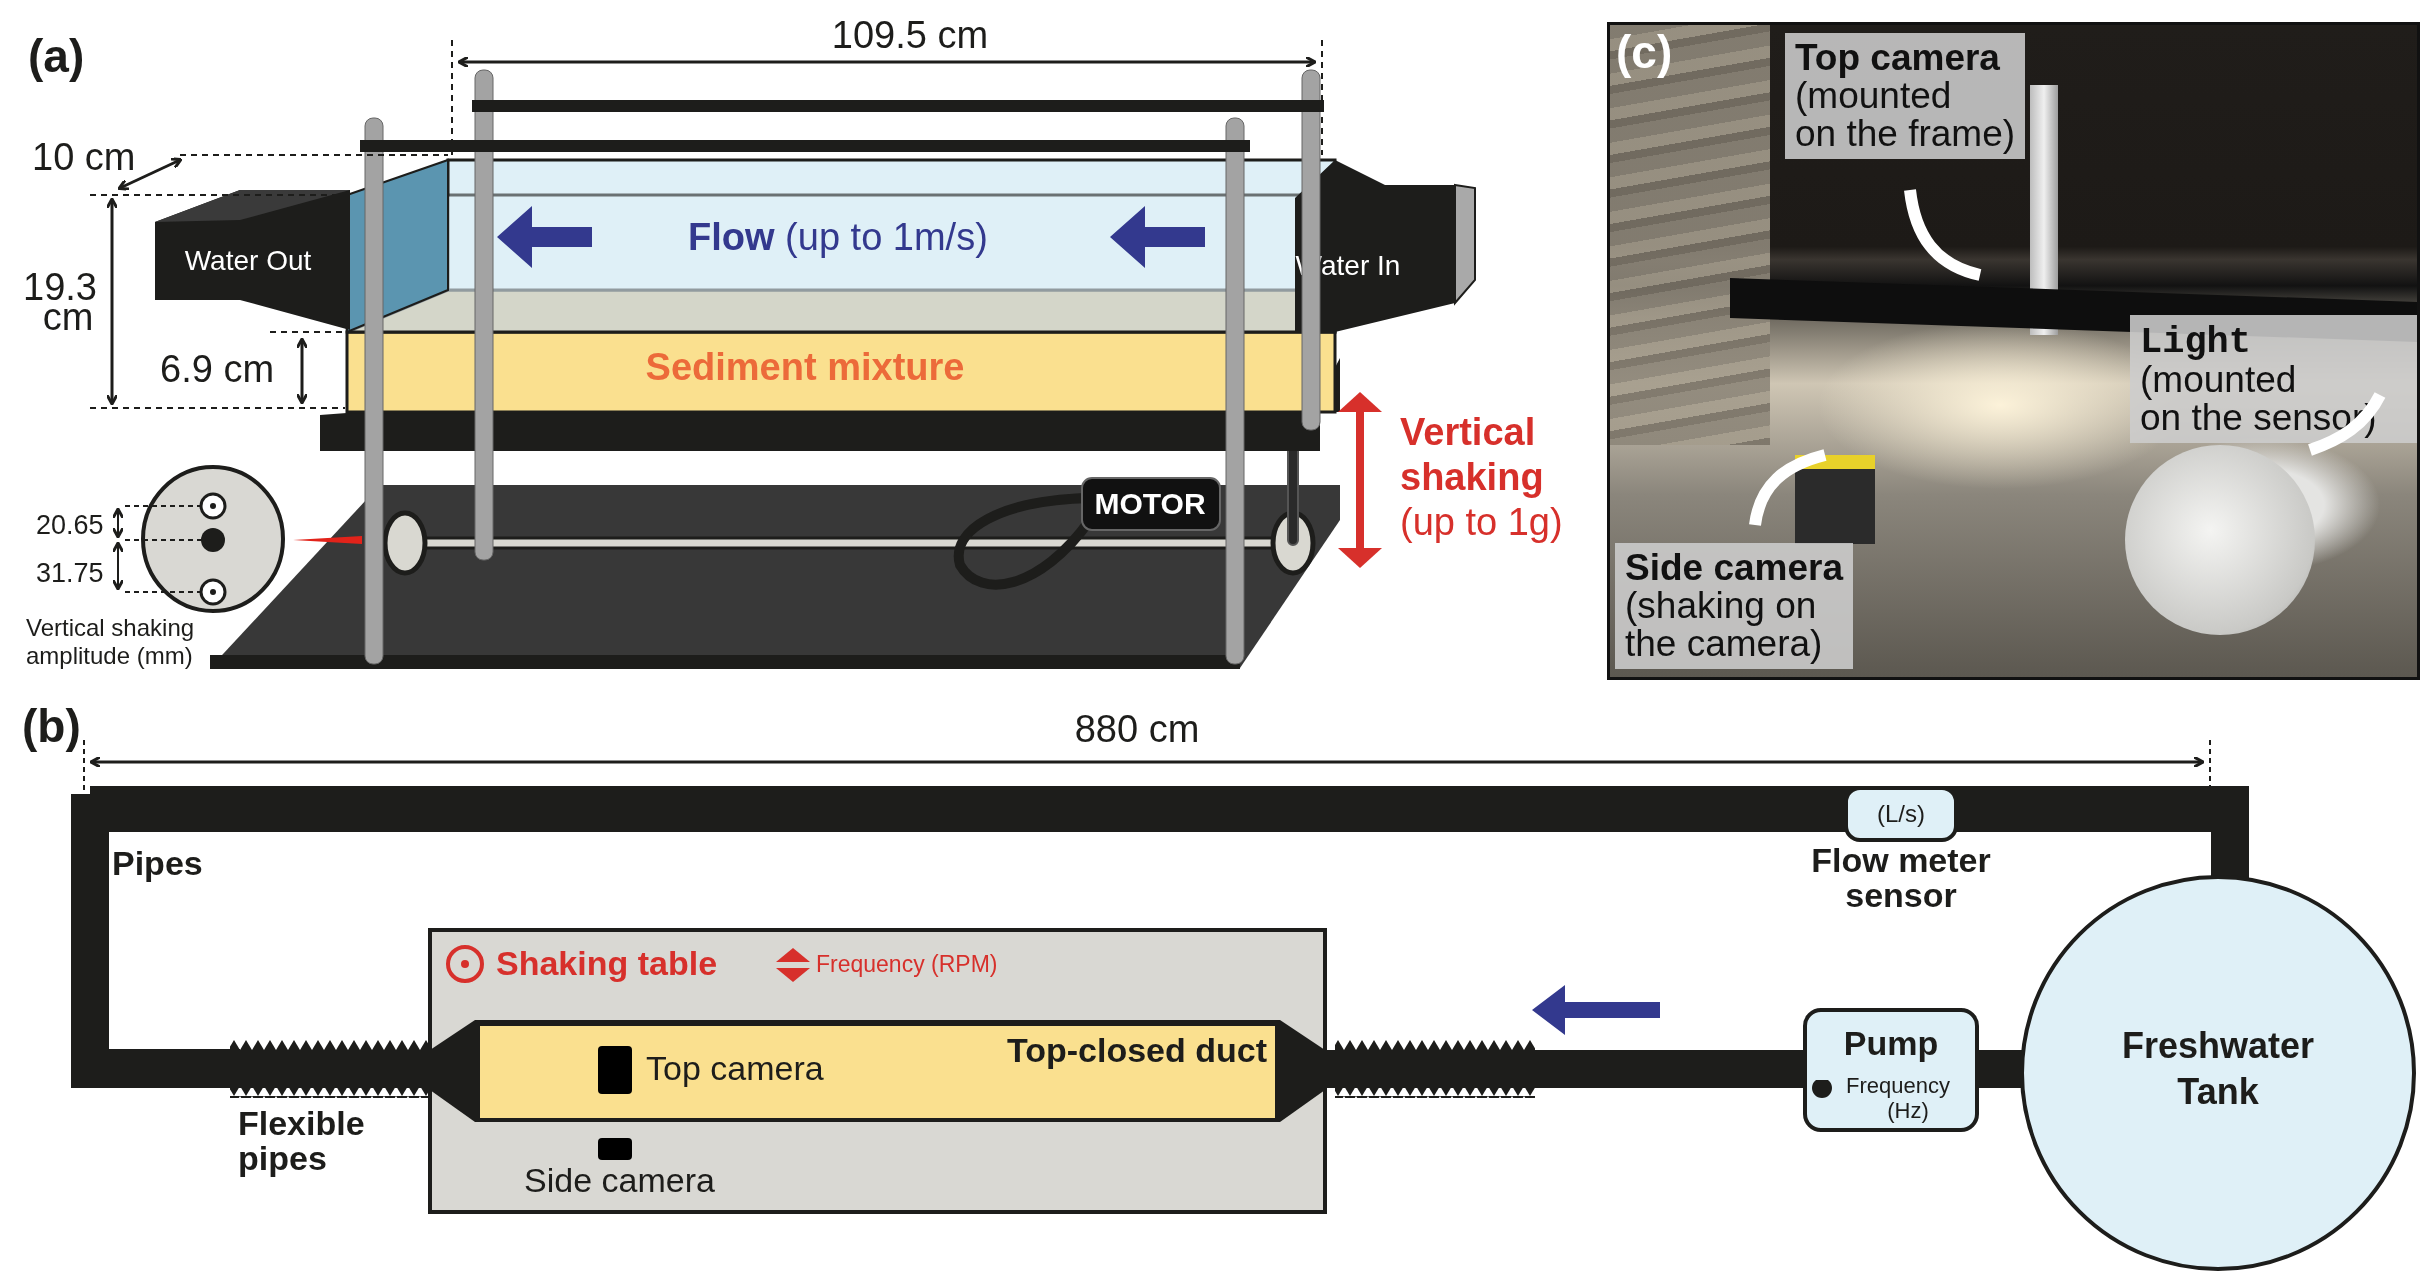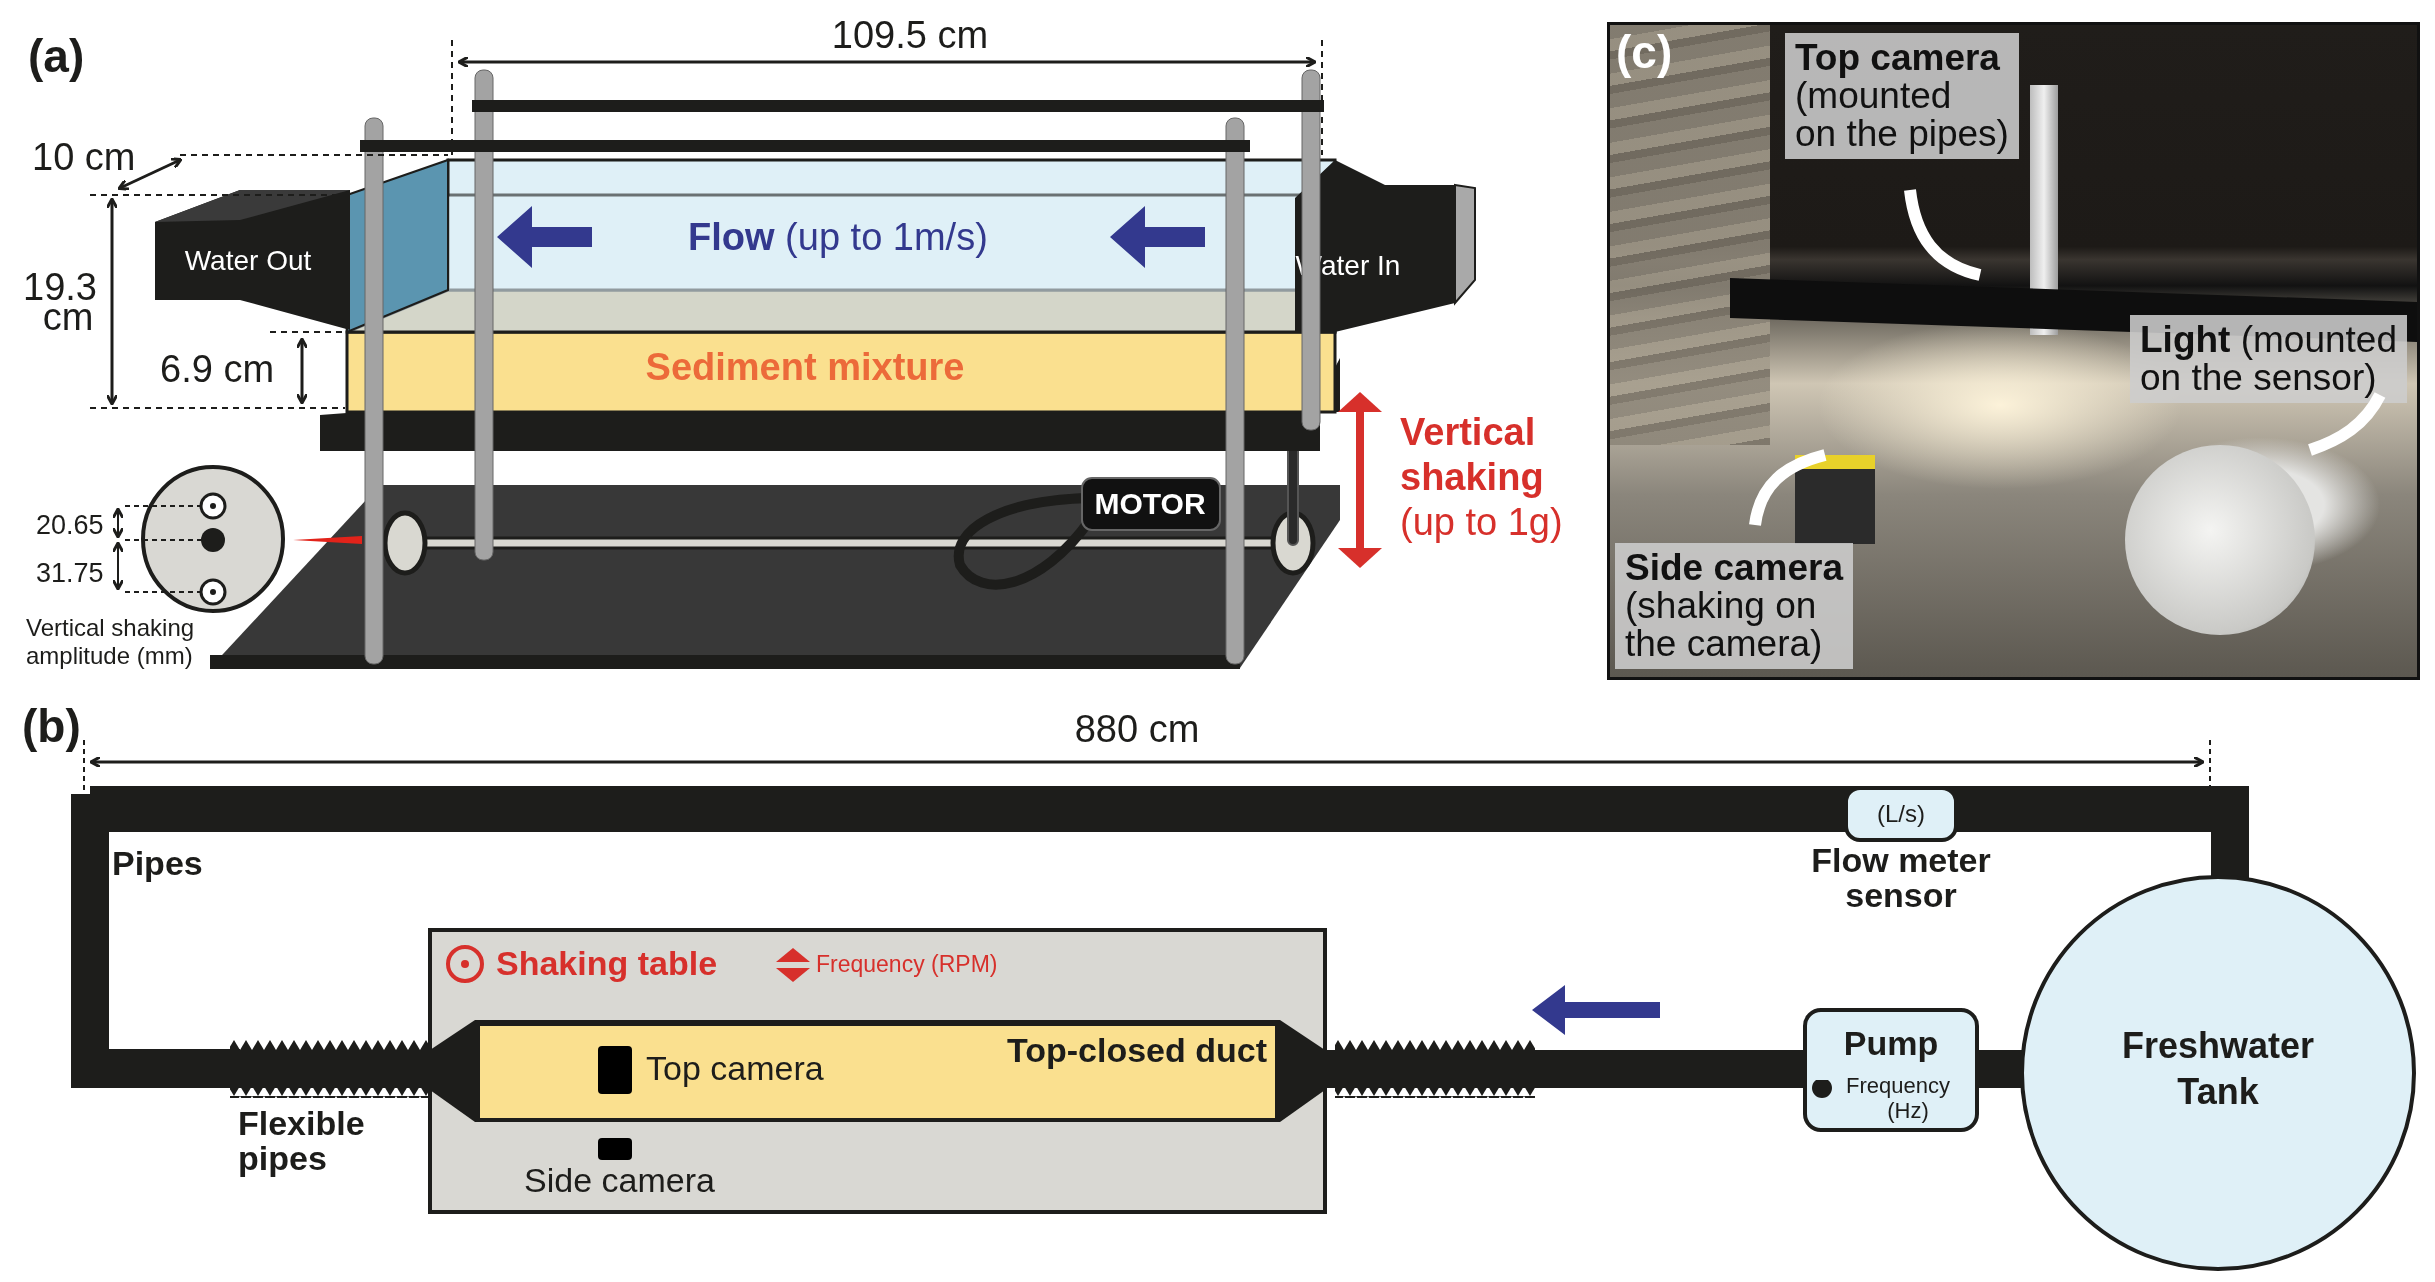--- a/index.html
+++ b/index.html
@@ -10,21 +10,21 @@
     background:
       radial-gradient(ellipse 260px 120px at 390px 380px, rgba(255,245,220,0.95), rgba(255,240,210,0) 70%),
       radial-gradient(ellipse 160px 90px at 650px 480px, #e4e4e2 40%, rgba(200,200,200,0) 75%),
       linear-gradient(180deg,#201d1a 0%,#1d1a17 34%,#3a3530 36%,#121212 40%,#6f6a60 45%,#cfc6b4 55%,#8b867c 72%,#5c5850 100%);}
   .photo .wall{position:absolute;left:0;top:0;width:160px;height:420px;background:repeating-linear-gradient(170deg,#8d8679 0 14px,#a49c8c 14px 26px,#7a7367 26px 34px);opacity:.9;}
   .photo .beam{position:absolute;left:120px;top:265px;width:690px;height:40px;background:#0e0e0e;transform:skewY(2deg);}
   .photo .post{position:absolute;left:420px;top:60px;width:28px;height:250px;background:linear-gradient(90deg,#bdbdbd,#efefef,#9e9e9e);}
   .photo .lamp{position:absolute;left:515px;top:420px;width:190px;height:190px;border-radius:50%;background:radial-gradient(circle at 45% 45%,#f4f4f2,#c9c9c6 70%,#8e8e8c);}
   .photo .cam{position:absolute;left:185px;top:430px;width:80px;height:75px;background:#2b2b2b;border-top:14px solid #e8d12a;}
   .photo .lbl{position:absolute;background:rgba(205,205,205,0.88);color:#111;font-size:37px;line-height:38px;padding:6px 10px;}
-  .photo .lbl b{font-weight:bold;}
+  .photo .lbl b{font-weight:bold;font-family:Liberation Mono, monospace;}
   .photo .plabel{position:absolute;left:6px;top:0px;font-size:46px;font-weight:bold;color:#fff;}
 </style>
 </head>
 <body>
 
 <svg width="2435" height="1282" viewBox="0 0 2435 1282">
   <defs>
     <marker id="ah" markerWidth="10" markerHeight="10" refX="8" refY="5" orient="auto-start-reverse" markerUnits="userSpaceOnUse">
       <path d="M0,0 L9,5 L0,10" fill="none" stroke="#1d1d1b" stroke-width="3"></path>
     </marker>
@@ -179,21 +179,21 @@
   <div class="wall"></div>
   <div class="post"></div>
   <div class="beam"></div>
   <div class="cam"></div>
   <div class="lamp"></div>
   <div class="plabel">(c)</div>
 
   <div class="lbl" style="left:175px;top:8px;">
     <div style="font-weight:bold">Top camera</div>
     <div>(mounted</div>
-    <div>on the pipes)</div>
+    <div>on the frame)</div>
   </div>
   <div class="lbl" style="left:520px;top:290px;">
     <div><b>Light</b><span> (mounted</span></div>
     <div>on the sensor)</div>
   </div>
   <div class="lbl" style="left:5px;top:518px;">
     <div style="font-weight:bold">Side camera</div>
     <div>(shaking on</div>
     <div>the camera)</div>
   </div>

